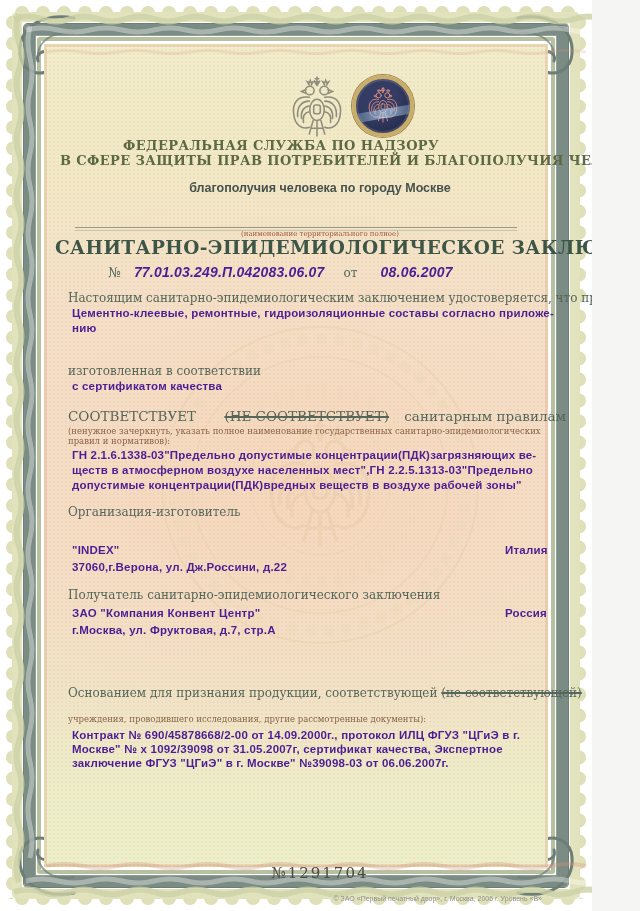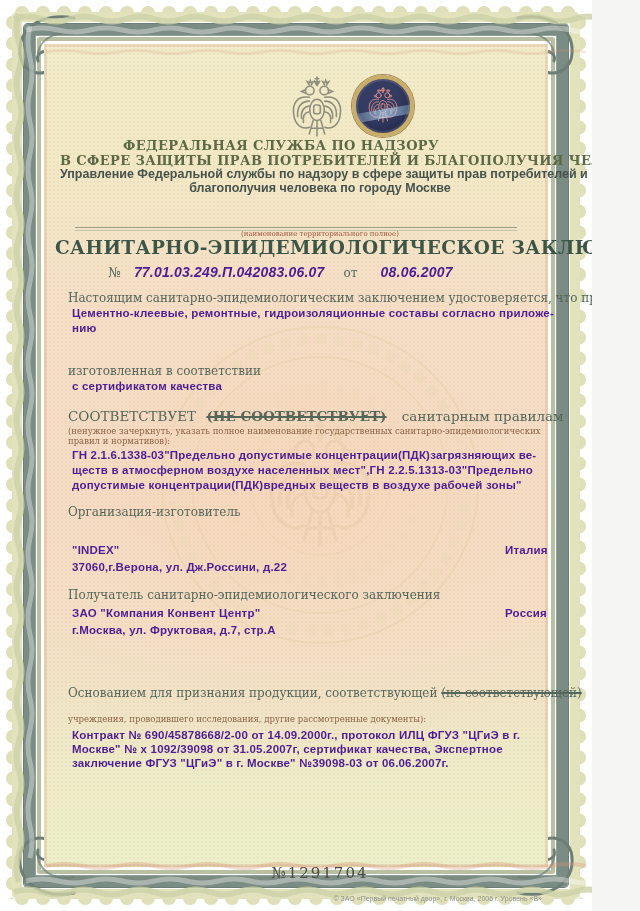--- a/index.html
+++ b/index.html
@@ -160,21 +160,20 @@
   </div>
   <div class="seal z">
     <svg viewBox="0 0 60 64">
         <use href="#eagleShape"></use>
       </svg>
     <div class="stamp"></div>
   </div>
 
   <div class="abs ctr hdr-serif z" style="left:60px;top:138px;width:442px;">ФЕДЕРАЛЬНАЯ СЛУЖБА ПО НАДЗОРУ</div>
   <div class="abs ctr hdr-serif z" style="left:60px;top:153px;width:520px;">В СФЕРЕ ЗАЩИТЫ ПРАВ ПОТРЕБИТЕЛЕЙ И БЛАГОПОЛУЧИЯ ЧЕЛОВЕКА</div>
-  <div class="abs ctr hdr-sans z" style="left:60px;top:167px;width:520px;">Управление Федеральной службы по надзору в сфере защиты прав потребителей и</div>
   <div class="abs ctr hdr-sans z" style="left:60px;top:181px;width:520px;">благополучия человека по городу Москве</div>
 
   <div class="rule z"></div>
   <div class="abs ctr red-cap z" style="left:60px;top:230px;width:520px;">(наименование территориального полное)</div>
 
   <div class="abs ctr title z" style="left:55px;top:237px;width:530px;">САНИТАРНО-ЭПИДЕМИОЛОГИЧЕСКОЕ ЗАКЛЮЧЕНИЕ</div>
   <div class="abs z" style="left:108px;top:262px;">
     <span class="lbl lbl-big">№</span>
     <span class="typed typed-it" style="margin-left:8px;">77.01.03.249.П.042083.06.07</span>
     <span class="lbl" style="margin-left:14px;">от</span>
@@ -182,21 +181,21 @@
   </div>
 
   <div class="abs lbl z" style="left:68px;top:291px;">Настоящим санитарно-эпидемиологическим заключением удостоверяется, что продукция:</div>
   <div class="abs typed z" style="left:72px;top:307px;">Цементно-клеевые, ремонтные, гидроизоляционные составы согласно приложе-</div>
   <div class="abs typed z" style="left:72px;top:322px;">нию</div>
   <div class="abs lbl z" style="left:68px;top:364px;">изготовленная в соответствии</div>
   <div class="abs typed z" style="left:72px;top:380px;">с сертификатом качества</div>
 
   <div class="abs lbl lbl-big z" style="left:68px;top:408px;">
     <span>СООТВЕТСТВУЕТ</span>
-    <span class="struck" style="margin-left:6px;font-weight:bold;">(НЕ СООТВЕТСТВУЕТ)</span>
+    <span class="struck" style="margin-left:24px;">(НЕ СООТВЕТСТВУЕТ)</span>
     <span style="margin-left:11px;">санитарным правилам</span>
   </div>
   <div class="abs note z" style="left:68px;top:426px;">(ненужное зачеркнуть, указать полное наименование государственных санитарно-эпидемиологических</div>
   <div class="abs note z" style="left:68px;top:436px;">правил и нормативов):</div>
   <div class="abs typed z" style="left:72px;top:449px;">ГН 2.1.6.1338-03"Предельно допустимые концентрации(ПДК)загрязняющих ве-</div>
   <div class="abs typed z" style="left:72px;top:464px;">ществ в атмосферном воздухе населенных мест",ГН 2.2.5.1313-03"Предельно</div>
   <div class="abs typed z" style="left:72px;top:479px;">допустимые концентрации(ПДК)вредных веществ в воздухе рабочей зоны"</div>
 
   <div class="abs lbl z" style="left:68px;top:505px;">Организация-изготовитель</div>
   <div class="abs typed z" style="left:72px;top:544px;">"INDEX"</div>

